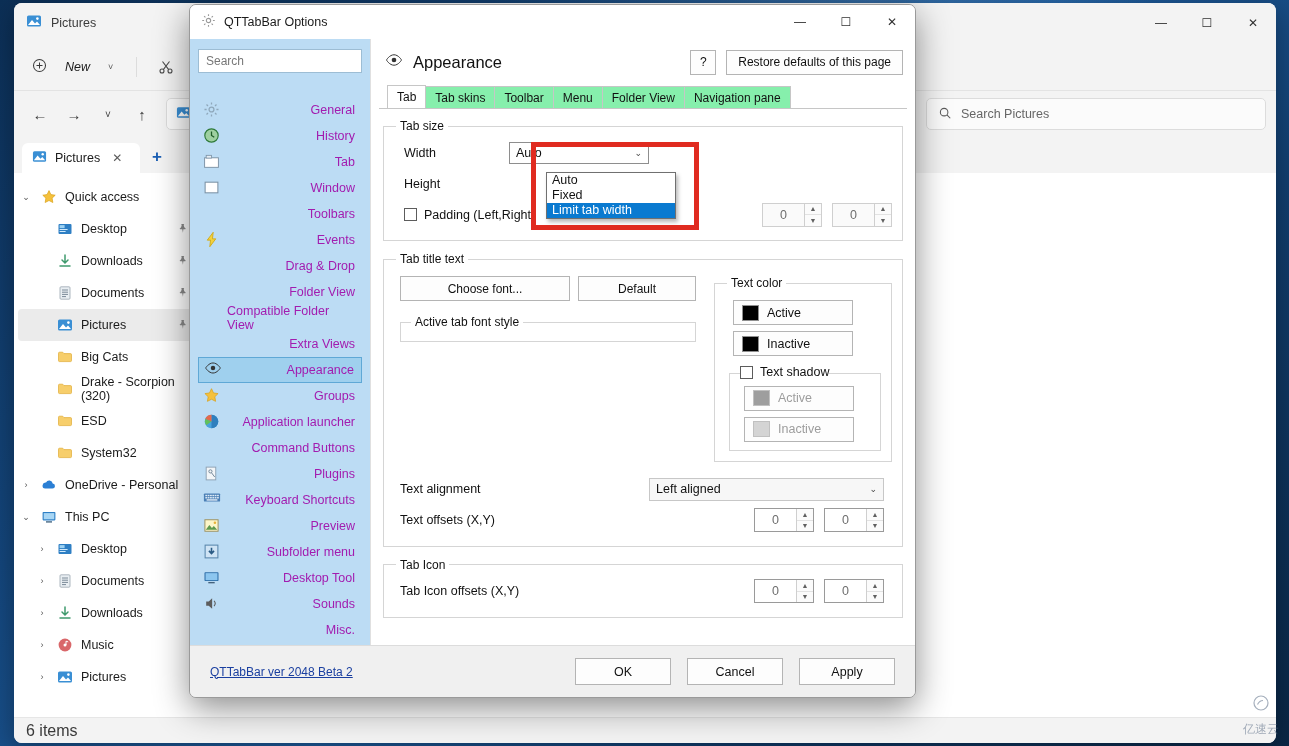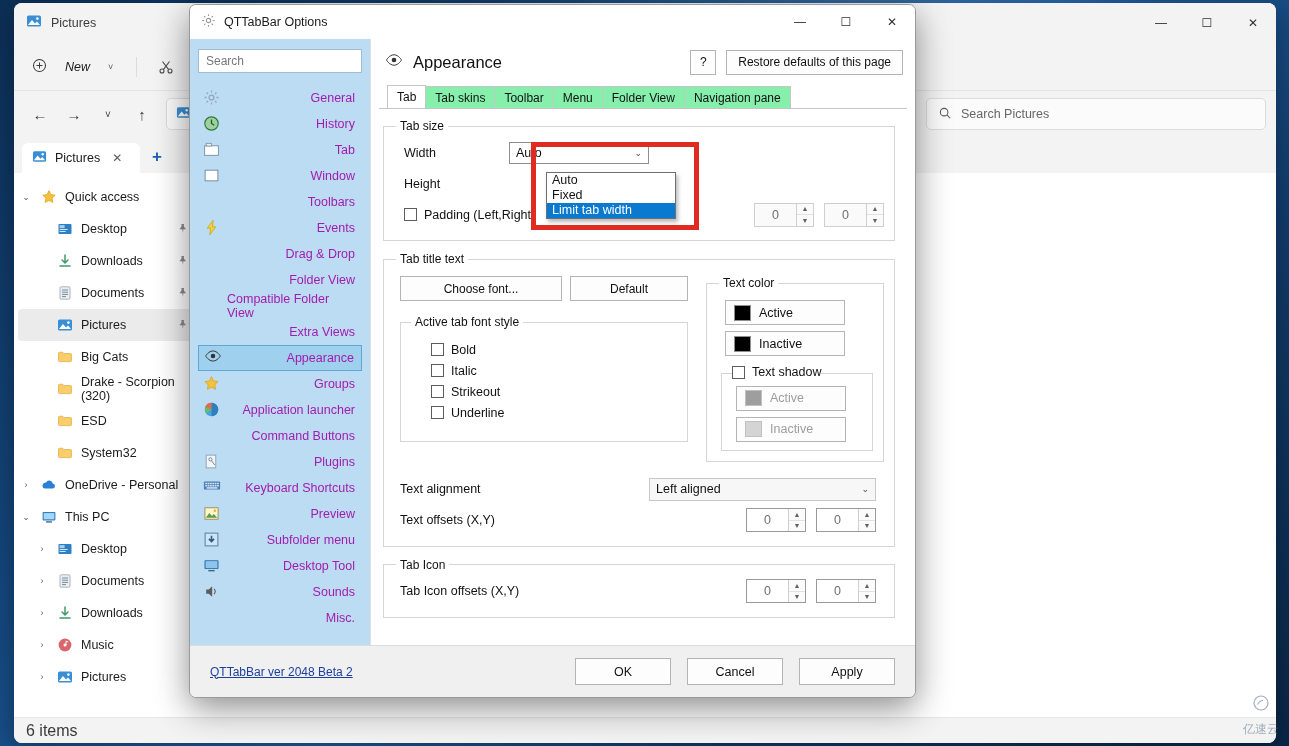--- a/index.html
+++ b/index.html
@@ -163,21 +163,21 @@
   
   #qt-side {
     width: 180px; flex: none;
     background: #bcdcf4;
     padding: 10px 8px 0 8px;
     overflow: hidden;
   }
   #qt-search {
     height: 24px; background: #fff; border: 1px solid #9dbdd4;
     display: flex; align-items: center; padding: 0 7px;
-    font-size: 12px; color: #777; margin-bottom: 12px;
+    font-size: 12px; color: #777; margin-bottom: 24px;
   }
   .qt-item {
     height: 26px; display: flex; align-items: center;
     padding: 0 7px 0 5px; gap: 6px; color: #a21caf; font-size: 12.5px;
   }
   .qt-item .lbl { margin-left: auto; }
   .qt-item.sel {
     background: #9fd0ee; border: 1px solid #5fa8d6;
   }
   .qt-ico { width: 18px; height: 18px; flex: none; }
@@ -215,21 +215,21 @@
     border: 1px solid #c6c6c6; border-bottom: none;
     background: #86efac; margin-right: -1px;
   }
   .ptab.active {
     background: #ffffff; height: 23px; position: relative; z-index: 2;
   }
 
   #qt-scroll { flex: 1; padding: 10px 12px 0 12px; overflow: hidden; position: relative; }
 
   fieldset.grp {
-    border: 1px solid #d5d5d5; margin: 0 8px 11px 0; padding: 4px 10px 10px 10px;
+    border: 1px solid #d5d5d5; margin: 0 0 11px 0; padding: 4px 10px 10px 10px;
     position: relative;
   }
   fieldset.grp > legend {
     font-size: 12px; color: #111; padding: 0 4px; margin-left: 2px;
   }
 
   .row { display: flex; align-items: center; height: 31px; }
   .row .lab { font-size: 12.5px; color: #111; }
 
   .combo {
@@ -791,38 +791,20 @@
           <legend>Tab title text</legend>
 
           <div style="display:flex;gap:12px;padding-top:6px">
             <div style="flex:1;min-width:0">
               <div style="display:flex;gap:8px;padding:0 6px 0 6px">
                 <div class="btn" style="flex:1;height:25px">Choose font...</div>
                 <div class="btn" style="width:118px;height:25px">Default</div>
               </div>
               <fieldset class="grp" style="margin:14px 6px 0 6px;padding:4px 8px 8px 8px">
                 <legend>Active tab font style</legend>
-                <div id="fontstyle-list" style="background:#fff;padding:6px 0 10px 22px">
-                    <div><div class="chk" style="height: 21px;">
-                        <span class="box"></span>
-                        <span>Bold</span>
-                      </div></div>
-                    <div><div class="chk" style="height: 21px;">
-                        <span class="box"></span>
-                        <span>Italic</span>
-                      </div></div>
-                    <div><div class="chk" style="height: 21px;">
-                        <span class="box"></span>
-                        <span>Strikeout</span>
-                      </div></div>
-                    <div><div class="chk" style="height: 21px;">
-                        <span class="box"></span>
-                        <span>Underline</span>
-                      </div></div>
-                  </div>
               </fieldset>
             </div>
 
             <fieldset class="grp" style="width:178px;flex:none;margin:0;padding:4px 10px 10px 10px">
               <legend>Text color</legend>
               <div class="colorbtn" style="margin:6px 0 0 8px">
                 <span class="sw" id="sw-active" style="background: rgb(0, 0, 0);"></span>
                 <span>Active</span>
               </div>
               <div class="colorbtn" style="margin:6px 0 0 8px">

